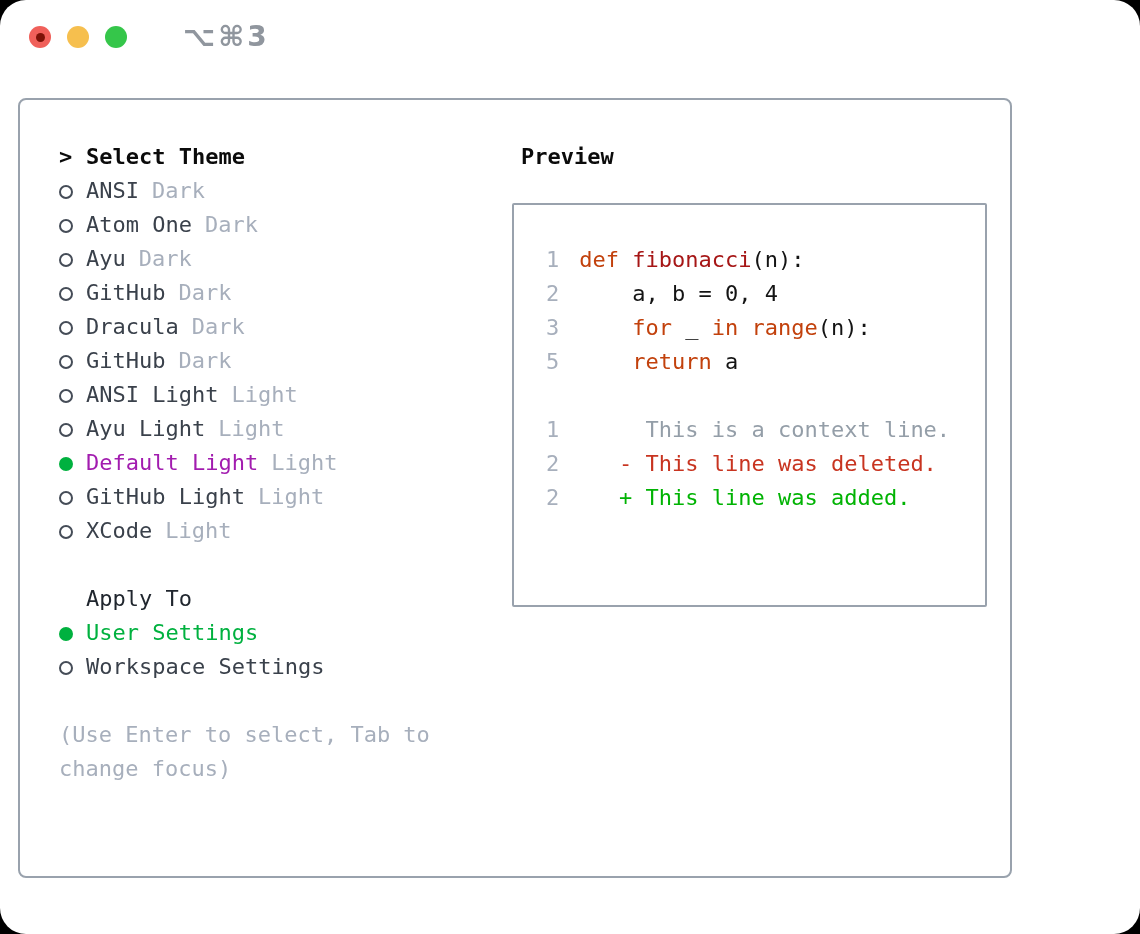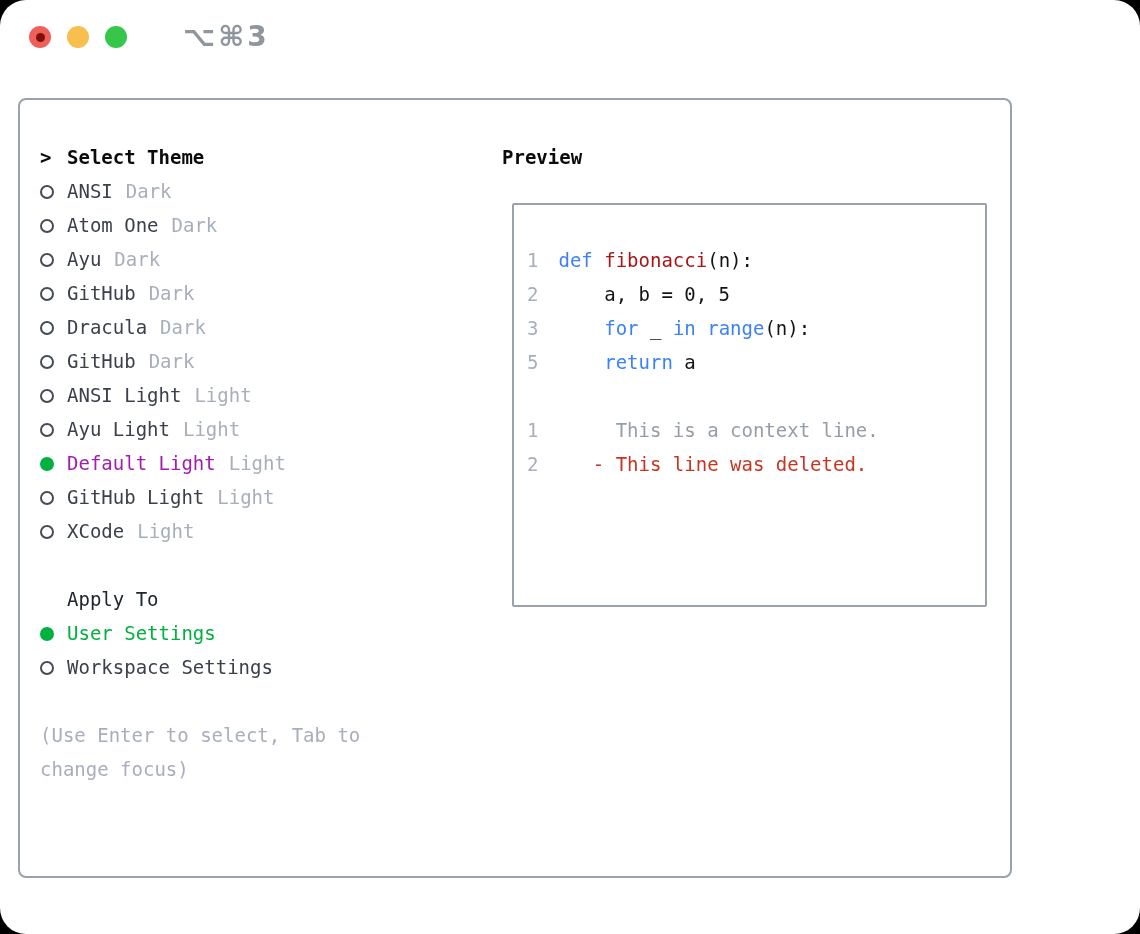--- a/index.html
+++ b/index.html
@@ -29,21 +29,21 @@
     font-family:"DejaVu Sans","Liberation Sans",sans-serif;
     font-size:28px;font-weight:700;color:#90969e;letter-spacing:3px;
     line-height:22px;
   }
   
   .panel{
     position:absolute;left:18px;top:98px;width:994px;height:780px;
     border:2px solid #99a2ad;border-radius:8px;box-sizing:border-box;
     background:#fff;
   }
-  .line{height:34px;line-height:34px;font-size:19px;white-space:pre;}
+  .line{height:34px;line-height:34px;font-size:22px;white-space:pre;margin-left:19px;}
   .blank{height:34px;}
   
   .left-col{position:absolute;left:20px;top:40px;}
   .mark{display:inline-block;width:27px;}
   .circ{display:inline-block;width:14px;height:14px;border-radius:50%;
         border:2px solid #454c57;box-sizing:border-box;vertical-align:-1px;background:transparent;}
   .circ.sel{border-color:#00b13f;background:#00b13f;}
   .hdr{font-weight:bold;color:#0b0b0b;}
   .hdr .mark{color:#0b0b0b;}
   .t-name{color:#3a414b;}
@@ -54,21 +54,21 @@
   .apply-label.sel{color:#00b13f;}
   .hint{color:#a7afbc;}
   
   .right-col{position:absolute;left:482px;top:40px;}
   .preview-box{
     margin-left:10px;margin-top:29px;width:475px;height:404px;
     border:2px solid #99a2ad;box-sizing:border-box;border-radius:2px;
     padding:38px 0 0 13px;overflow:hidden;background:#fff;
   }
   .lnum{color:#a7afbc;margin-right:20px;}
-  .tok-kw{color:#3b82f6;}
+  .tok-kw{color:#c2410c;}
   .tok-fn{color:#a61616;}
   .tok-p{color:#141414;}
   .diff-ctx{color:#949ea8;}
   .diff-del{color:#c83420;}
   .diff-add{color:#00b303;}
 </style>
 </head>
 <body>
 
 <div class="window">
@@ -108,26 +108,27 @@
       <div class="blank"></div>
       <div class="line hint">(Use Enter to select, Tab to</div>
       <div class="line hint">change focus)</div>
     </div>
 
     <div class="right-col">
       <div class="line hdr">Preview</div>
       <div class="preview-box">
         <div id="code-lines">
             <div class="line"><span class="lnum">1</span><span class="tok-kw">def</span><span class="tok-p"> </span><span class="tok-fn">fibonacci</span><span class="tok-p">(n):</span></div>
-            <div class="line"><span class="lnum">2</span><span class="tok-p">    a, b = 0, 5</span></div>
+            <div class="line"><span class="lnum">2</span><span class="tok-p">    a, b = 0, 4</span></div>
             <div class="line"><span class="lnum">3</span><span class="tok-p">    </span><span class="tok-kw">for</span><span class="tok-p"> _ </span><span class="tok-kw">in</span><span class="tok-p"> </span><span class="tok-kw">range</span><span class="tok-p">(n):</span></div>
             <div class="line"><span class="lnum">5</span><span class="tok-p">    </span><span class="tok-kw">return</span><span class="tok-p"> a</span></div>
           </div>
         <div class="blank"></div>
         <div id="diff-lines">
             <div class="line"><span class="lnum">1</span><span class="diff-ctx">     This is a context line.</span></div>
             <div class="line"><span class="lnum">2</span><span class="diff-del">   - This line was deleted.</span></div>
+            <div class="line"><span class="lnum">2</span><span class="diff-add">   + This line was added.</span></div>
           </div>
       </div>
     </div>
 
   </div>
 </div>
 
 </body></html>

